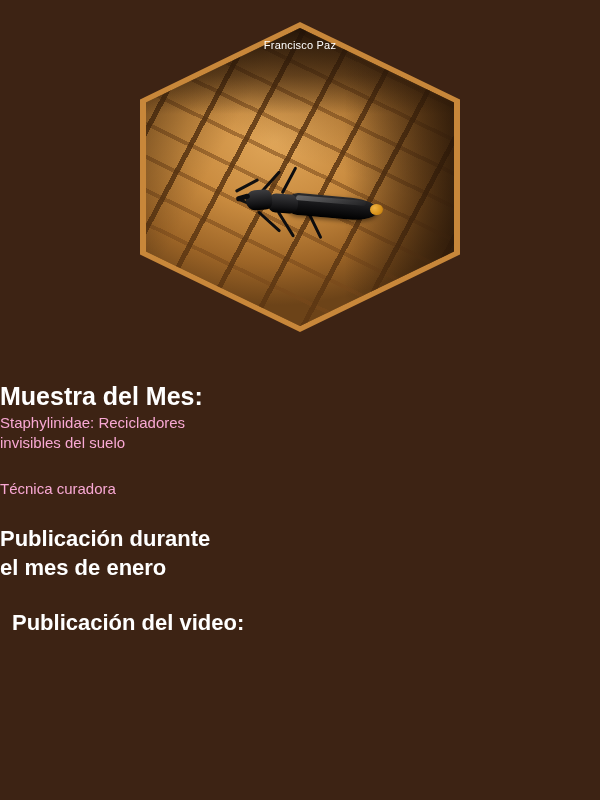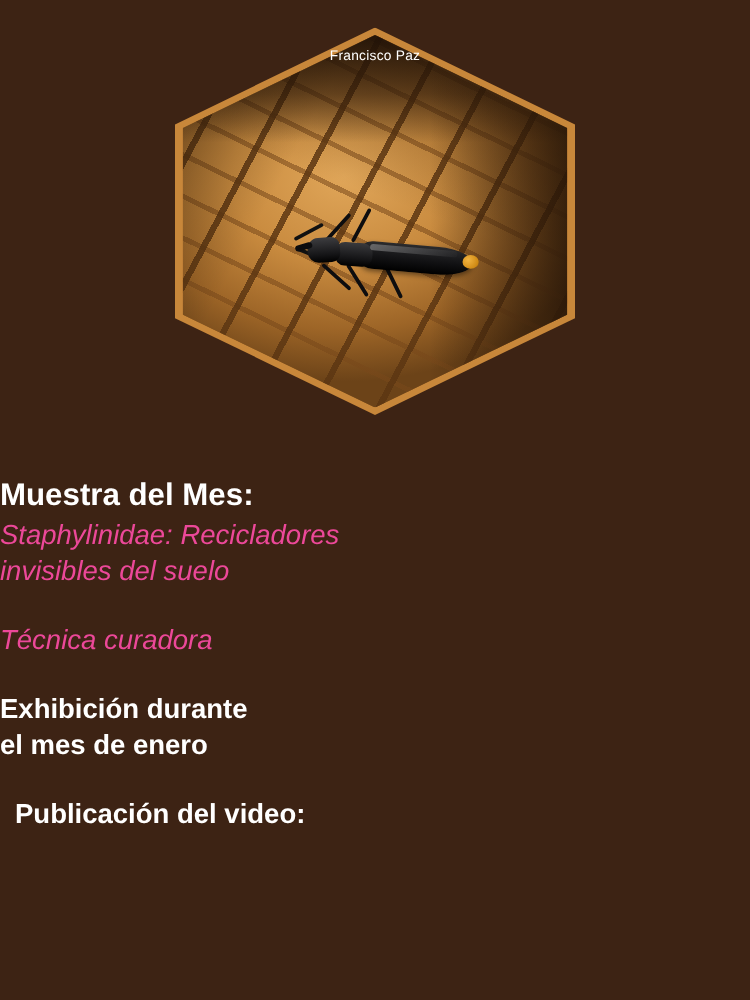--- a/index.html
+++ b/index.html
@@ -184,25 +184,24 @@
   }
   .group { margin-bottom: 26px; }
   .group:last-child { margin-bottom: 0; padding-left: 12px; }
   .t-bold-lg {
     font-size: 25px;
     font-weight: bold;
     line-height: 1.28;
     color: #ffffff;
   }
   .t-reg {
-    font-size: 22px;
+    font-size: 15px;
     font-weight: normal;
     line-height: 1.32;
-    color: #ec4899;
-    font-style: italic;
+    color: #f9a8d4;
   }
   .t-bold {
     font-size: 22px;
     font-weight: bold;
     line-height: 1.32;
     color: #ffffff;
   }
   .tight { margin-top: 1px; }
 </style>
 </head>
@@ -242,21 +241,21 @@
       <div class="t-bold-lg">Muestra del Mes:</div>
       <div class="t-reg tight">Staphylinidae: Recicladores</div>
       <div class="t-reg">invisibles del suelo</div>
     </div>
 
     <div class="group">
       <div class="t-reg tight">Técnica curadora</div>
     </div>
 
     <div class="group">
-      <div class="t-bold">Exhibición durante</div>
+      <div class="t-bold">Publicación durante</div>
       <div class="t-bold">el mes de enero</div>
     </div>
 
     <div class="group">
       <div class="t-bold">Publicación del video:</div>
     </div>
 
   </div>
 </div>
 

